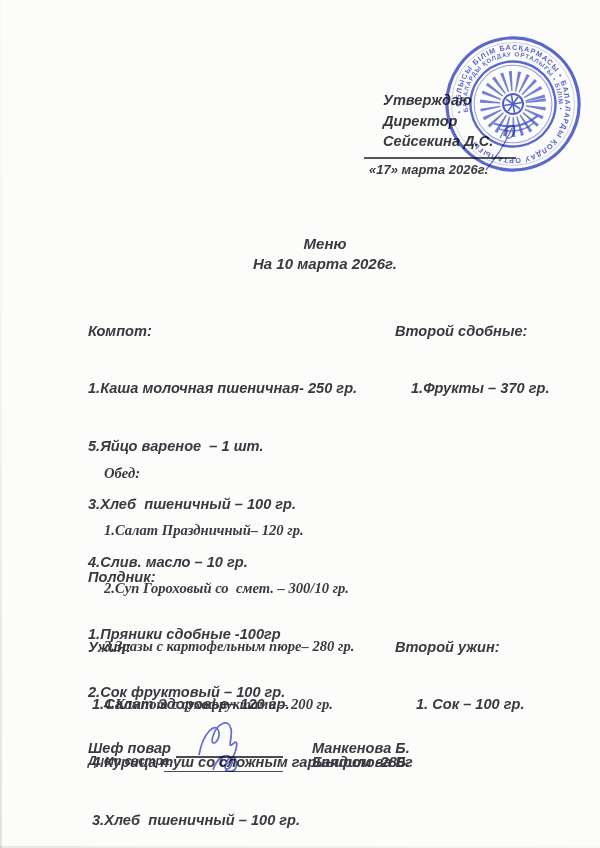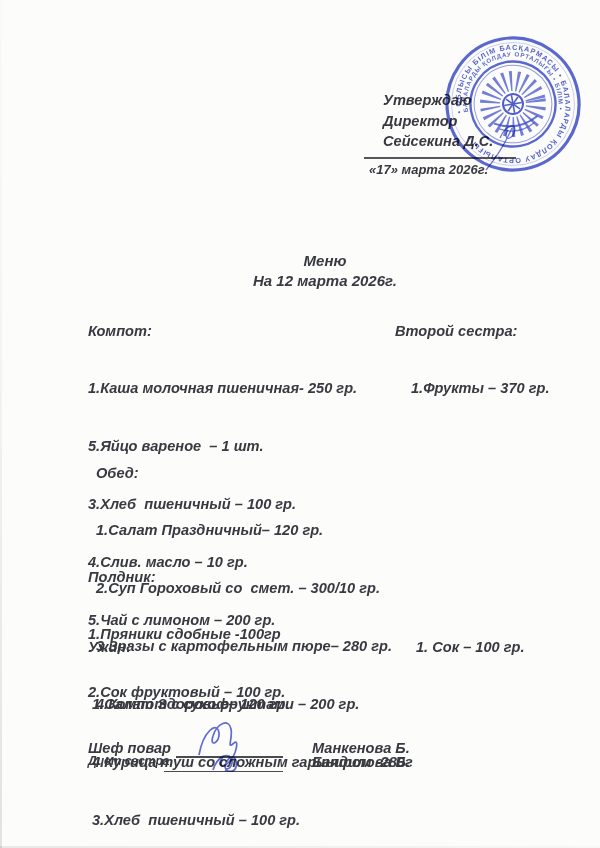--- a/index.html
+++ b/index.html
@@ -11,26 +11,26 @@
     font-family: "Liberation Sans", sans-serif;
     font-style: italic;
     font-weight: bold;
     color: #393a41;
   }
   .abs { position: absolute; }
   .doc-text { font-size: 14.6px; line-height: 19.3px; white-space: pre; }
   .approval { left: 383px; top: 90px; font-size: 14.6px; line-height: 20.5px; }
   .approval-underline { left: 364px; top: 157px; width: 152px; height: 2px; background: #55565c; }
   .approval-date { left: 369px; top: 162px; font-size: 13px; }
-  .title-block { left: 135px; top: 251px; width: 380px; text-align: center; font-size: 15px; line-height: 20px; }
+  .title-block { left: 135px; top: 234px; width: 380px; text-align: center; font-size: 15px; line-height: 20px; }
   .menu-block .menu-heading { }
   .sec-breakfast        { left: 88px;  top: 283px; }
   .sec-second-breakfast { left: 395px; top: 283px; }
   .sec-second-breakfast .menu-item { padding-left: 16px; }
-  .sec-lunch            { left: 96px;  top: 425px; }
+  .sec-lunch            { left: 104px;  top: 425px; font-family: Liberation Serif, serif; }
   .sec-snack            { left: 88px;  top: 529px; }
   .sec-dinner           { left: 88px;  top: 599px; }
   .sec-dinner .menu-item { padding-left: 4px; font-style: italic; }
   .sec-second-dinner    { left: 395px; top: 599px; }
   .sec-second-dinner .menu-item { padding-left: 21px; }
   .sig-role-1 { left: 88px; top: 740px; font-size: 14.6px; text-align: center; }
   .sig-role-2 { left: 88px; top: 754px; font-size: 12px; }
   .sig-line-1 { left: 176px; top: 756px; width: 107px; height: 1.8px; background: #4a4b50; }
   .sig-line-2 { left: 164px; top: 770.5px; width: 119px; height: 1.8px; background: #4a4b50; }
   .sig-name-1 { left: 312px; top: 740px; font-size: 14.6px; }
@@ -95,34 +95,33 @@
 
 <svg class="abs director-sign-svg" width="75" height="65" viewBox="0 0 75 65">
   <g stroke="#4050c8" stroke-width="1.2" fill="none" opacity="0.8">
     <path d="M 18 58 C 28 46, 36 34, 44 16"></path>
     <path d="M 32 26 C 38 12, 50 10, 46 21 C 43 29, 34 28, 40 18"></path>
   </g>
 </svg>
 
 <div class="abs title-block">
   <div>Меню</div>
-  <div>На 12 марта 2026г.</div>
+  <div>На 10 марта 2026г.</div>
 </div>
 
 <div class="abs doc-text menu-block sec-breakfast">
   <div class="menu-heading">Компот:</div>
   <div class="menu-item">1.Каша молочная пшеничная- 250 гр.</div>
   <div class="menu-item">5.Яйцо вареное  – 1 шт.</div>
   <div class="menu-item">3.Хлеб  пшеничный – 100 гр.</div>
   <div class="menu-item">4.Слив. масло – 10 гр.</div>
-  <div class="menu-item">5.Чай с лимоном – 200 гр.</div>
 </div>
 
 <div class="abs doc-text menu-block sec-second-breakfast">
-  <div class="menu-heading">Второй сестра:</div>
+  <div class="menu-heading">Второй сдобные:</div>
   <div class="menu-item">1.Фрукты – 370 гр.</div>
 </div>
 
 <div class="abs doc-text menu-block sec-lunch">
   <div class="menu-heading">Обед:</div>
   <div class="menu-item">1.Салат Праздничный– 120 гр.</div>
   <div class="menu-item">2.Суп Гороховый со  смет. – 300/10 гр.</div>
   <div class="menu-item">3.Зразы с картофельным пюре– 280 гр.</div>
   <div class="menu-item">4.Компот с сухофруктами – 200 гр.</div>
 </div>
@@ -136,20 +135,21 @@
 <div class="abs doc-text menu-block sec-dinner">
   <div class="menu-heading">Ужин:</div>
   <div class="menu-item">1.Салат Здоровье– 120 гр.</div>
   <div class="menu-item">4.Курица туш со сложным гариниром -280г</div>
   <div class="menu-item">3.Хлеб  пшеничный – 100 гр.</div>
   
   
 </div>
 
 <div class="abs doc-text menu-block sec-second-dinner">
+  <div class="menu-heading">Второй ужин:</div>
   <div class="menu-item">1. Сок – 100 гр.</div>
 </div>
 
 <div class="abs sig-role-1">Шеф повар</div>
 <div class="abs sig-line-1"></div>
 <div class="abs sig-name-1">Манкенова Б.</div>
 <div class="abs sig-role-2">Диет сестра</div>
 <div class="abs sig-line-2"></div>
 <div class="abs sig-name-2">Баядилова Б.</div>
 

